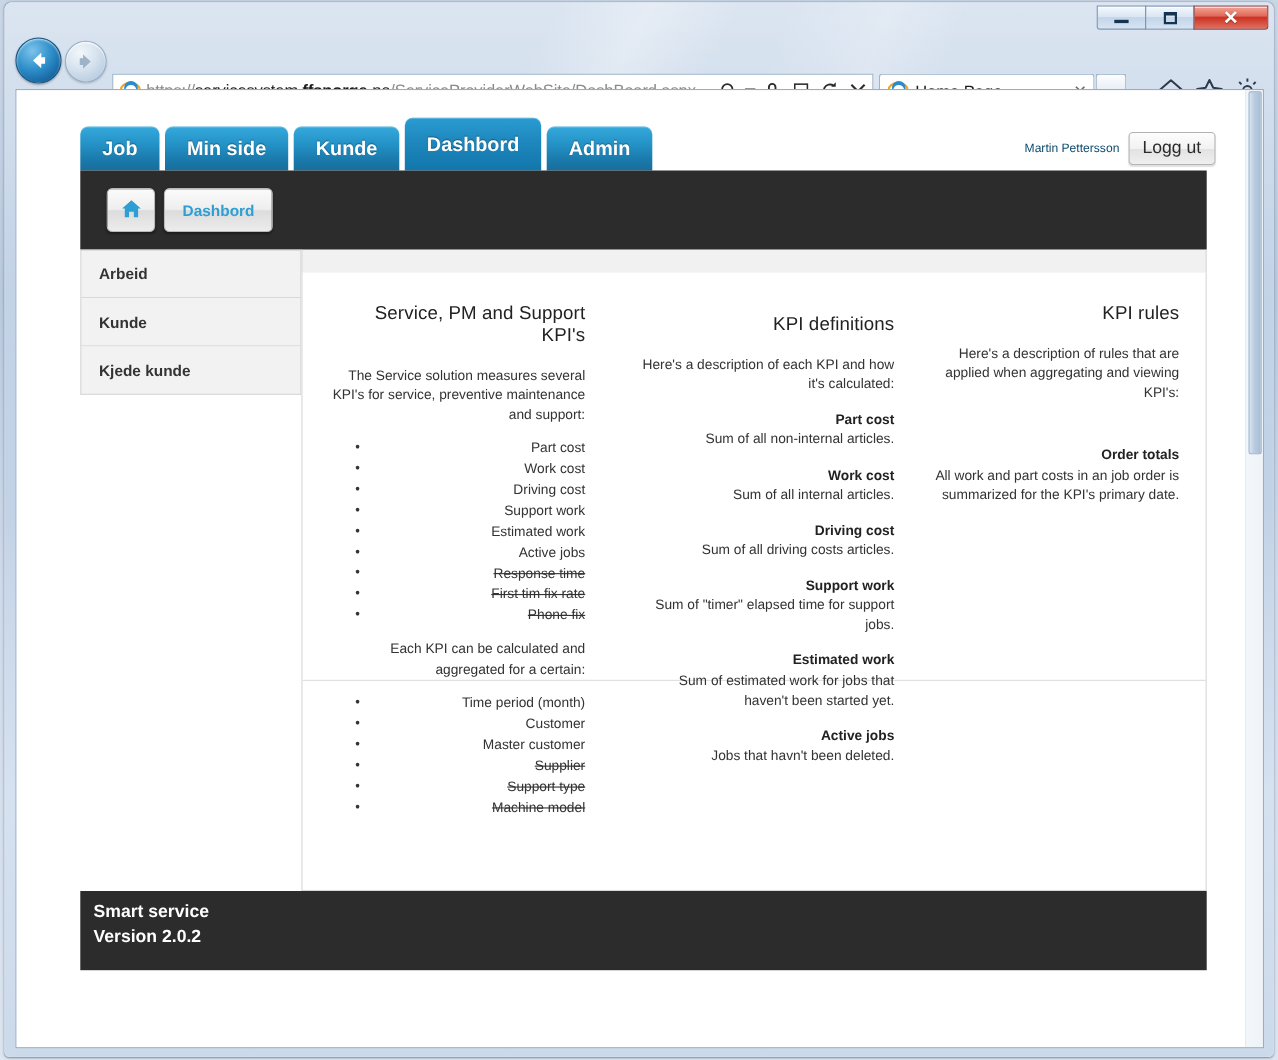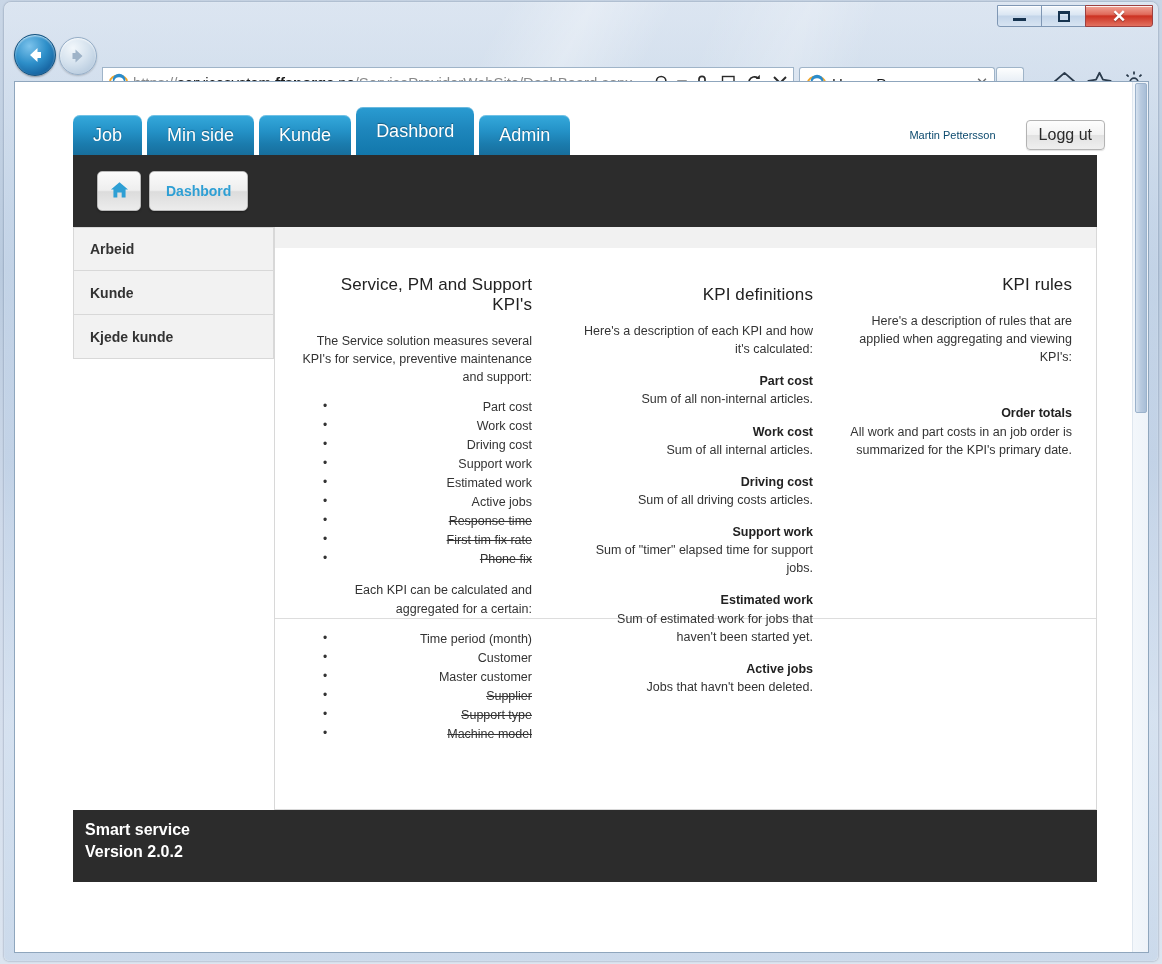--- a/index.html
+++ b/index.html
@@ -164,40 +164,39 @@
 
   
   #topnav { position: absolute; left: 58px; top: 25px; height: 48px; display: flex; align-items: flex-end; }
   .navtab {
     height: 40px;
     margin-right: 5px;
     padding: 0 20px;
     border-radius: 7px 7px 0 0;
     display: flex; align-items: center; justify-content: center;
     color: #ffffff;
-    font-size: 18px; font-weight: normal;
+    font-size: 18px; font-weight: bold;
     text-shadow: 0 -1px 1px rgba(0,0,0,.35);
     background: linear-gradient(180deg,#35a9dc 0%,#2492c7 40%,#1b7cae 72%,#176e9c 100%);
     box-shadow: inset 0 1px 0 rgba(255,255,255,.3);
   }
   .navtab.active {
     height: 48px;
     background: linear-gradient(180deg,#2a9cd2 0%,#1e87bd 45%,#1277ab 100%);
   }
 
   
   #userbox { position: absolute; right: 28px; top: 38px; display: flex; align-items: center; }
   #username { font-size: 11px; color: #0c4a6e; margin-right: 8px; }
   #logout-btn {
     font-size: 16px; color: #2b2b2b;
     padding: 5px 12px;
     border: 1px solid #b3b3b3; border-radius: 4px;
     background: linear-gradient(180deg,#fdfdfd 0%,#f2f2f2 50%,#e2e2e2 51%,#efefef 100%);
     box-shadow: 0 1px 1px rgba(0,0,0,.12);
-    margin-left: 22px;
   }
 
   
   #darkbar {
     position: absolute; left: 58px; top: 73px;
     width: 1024px; height: 72px;
     background: #2c2c2c;
   }
   #breadcrumb { position: absolute; left: 24px; top: 16px; display: flex; gap: 8px; }
   .crumb-btn {

